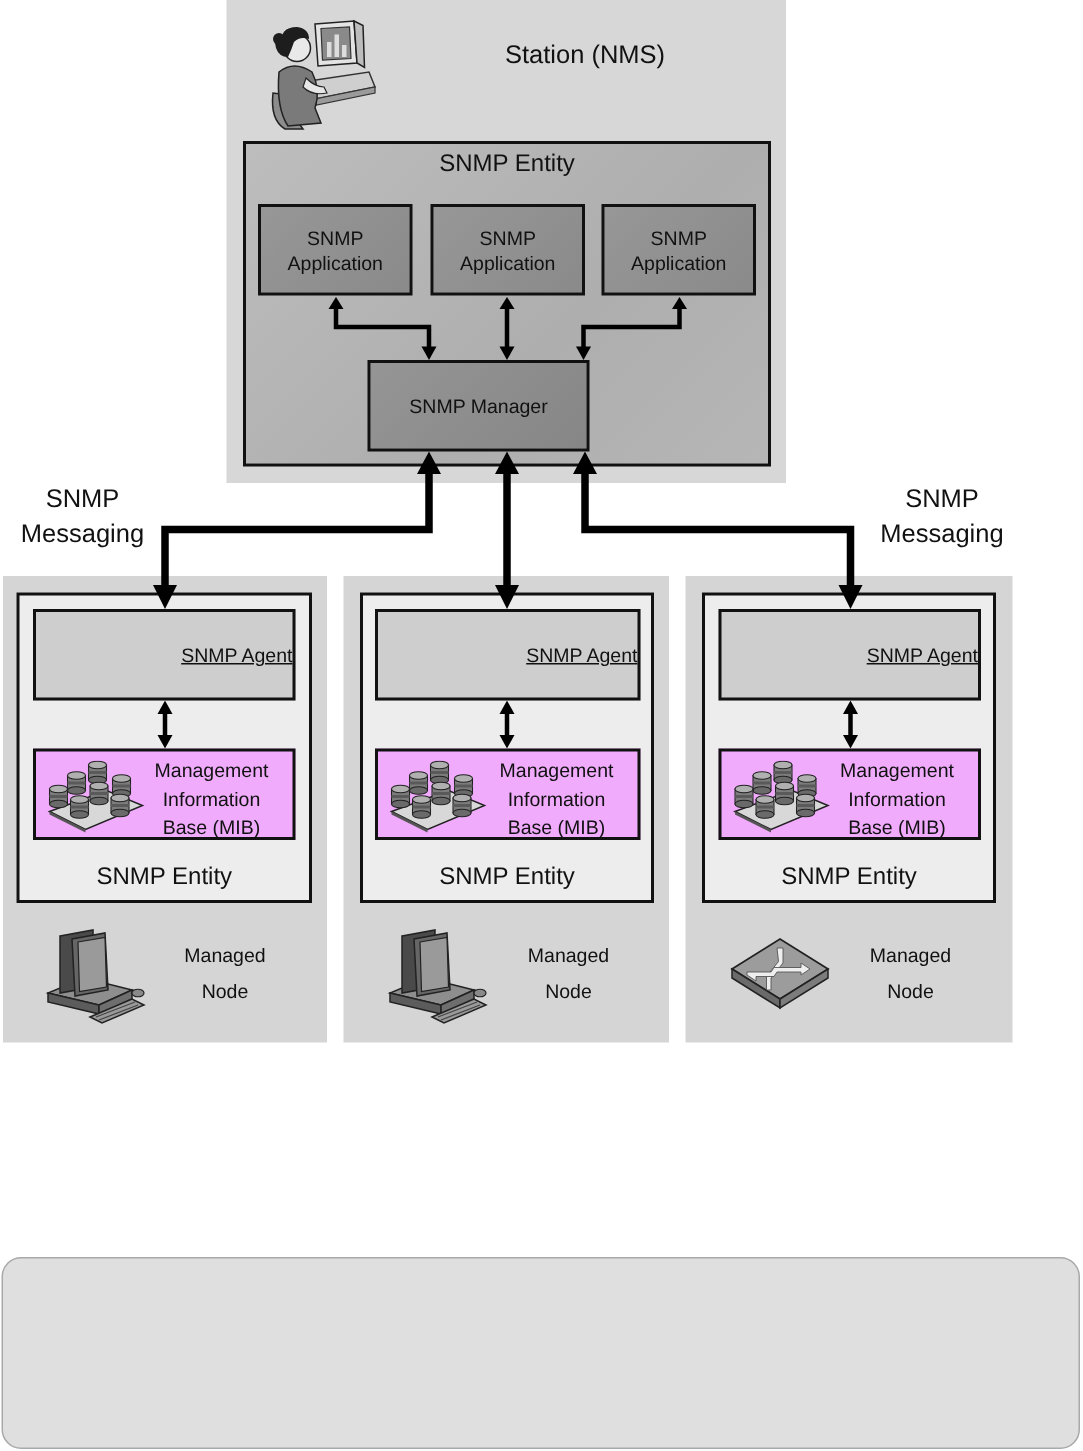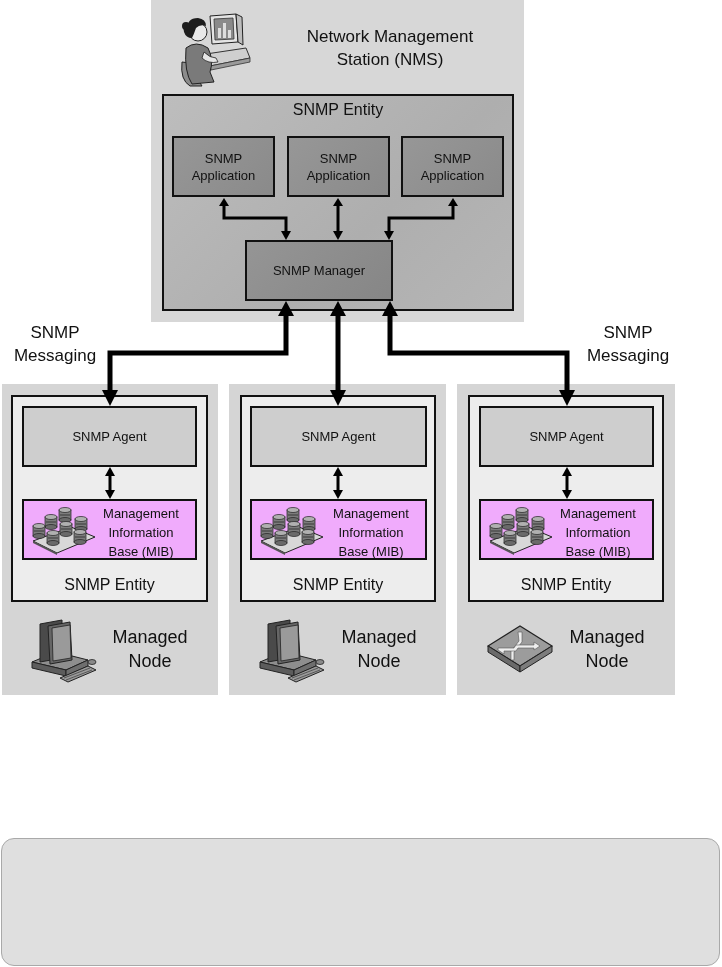--- a/index.html
+++ b/index.html
@@ -15,27 +15,27 @@
              justify-content:center; font-size:13px; line-height:17px; }
   .manager-box { left:245px; top:240px; width:148px; height:61px;
                  background:linear-gradient(135deg,#959595,#868686); border:2px solid #111;
                  display:flex; align-items:center; justify-content:center; font-size:13px; }
   .title-text { font-size:17px; line-height:23px; text-align:center; }
   .entity-label { font-size:16px; text-align:center; }
   .msg-label { font-size:17px; line-height:23px; text-align:center; }
   .node-outer { top:384px; height:311px; background:#d5d5d5; }
   .node-inner { top:395px; height:207px; background:#ededed; border:2px solid #111; }
   .agent-box { top:406px; height:61px; background:#cecece; border:2px solid #111;
-               display:flex; align-items:center; justify-content:center; font-size:13px; }
+               display:flex; align-items:center; justify-content:flex-end; font-size:13px;text-decoration:underline; }
   .mib-box { top:499px; height:61px; background:#f0abfc; border:2px solid #111; }
   .mib-text { position:absolute; right:6px; top:3px; width:96px; text-align:center;
               font-size:13px; line-height:19px; }
   .mib-icon { position:absolute; left:7px; top:6px; }
   .node-entity-label { font-size:16px; text-align:center; }
-  .managed-label { font-size:18px; line-height:24px; text-align:center; width:100px; }
+  .managed-label { font-size:13px; line-height:24px; text-align:center; width:100px; }
   .footer-box { left:1px; top:838px; width:719px; height:128px; background:#dfdfdf;
                 border:1px solid #a9a9a9; border-radius:13px; }
   svg.overlay { position:absolute; left:0; top:0; }
 </style>
 </head>
 <body>
 
 <div class="abs nms-outer"></div>
 
 <svg class="abs" style="left:176px;top:8px" width="76" height="80" viewBox="0 0 76 80">
@@ -55,21 +55,20 @@
   <path d="M10,40 Q20,32 32,40 Q38,52 34,64 L38,74 L16,76 Q8,64 10,40 Z" fill="#7a7a7a" stroke="#222" stroke-width="1"></path>
 
   <path d="M28,44 Q34,50 40,50 L42,54 Q32,56 26,50 Z" fill="#e6e6e6" stroke="#222" stroke-width="0.8"></path>
 
   <circle cx="22" cy="24" r="9" fill="#e9e9e9" stroke="#222" stroke-width="1"></circle>
   <path d="M12,22 Q10,10 22,10 Q30,11 30,18 Q24,16 20,20 Q18,26 16,30 Q10,30 8,24 Q6,18 12,16 Z" fill="#1d1d1d"></path>
   <circle cx="10" cy="18" r="4" fill="#1d1d1d"></circle>
 </svg>
 
 <div class="abs title-text" style="left:290px;top:25px;width:200px">
-  <div>Network Management</div>
   <div>Station (NMS)</div>
 </div>
 
 <div class="abs nms-entity"></div>
 <div class="abs entity-label" style="left:162px;top:101px;width:352px">SNMP Entity</div>
 
 <div class="abs app-box" style="left:172px">
   <span>SNMP</span>
   <span>Application</span>
 </div>

